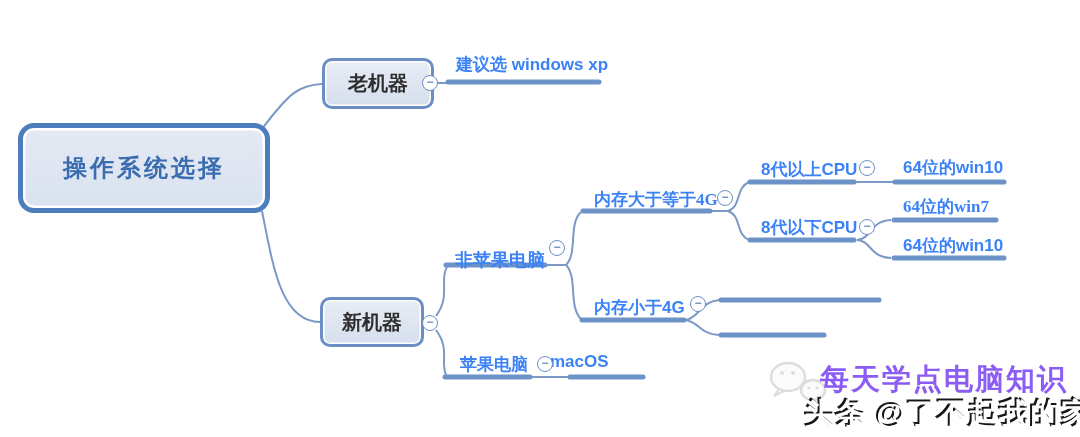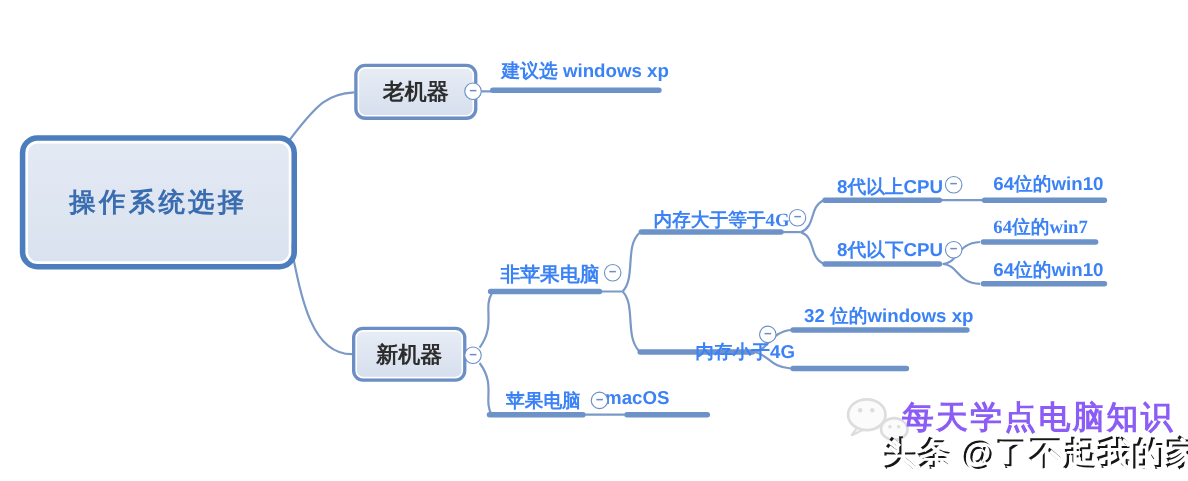--- a/index.html
+++ b/index.html
@@ -85,42 +85,41 @@
       <ellipse cx="788" cy="377" rx="17" ry="14" fill="#fbfbfb" stroke="#dddddd" stroke-width="2.5"></ellipse>
       <circle cx="782" cy="373" r="2" fill="#dddddd"></circle>
       <circle cx="793" cy="373" r="2" fill="#dddddd"></circle>
       <path d="M779,389 L774,396 L784,391 Z" fill="#fbfbfb" stroke="#dddddd" stroke-width="2"></path>
       <ellipse cx="813" cy="390" rx="12" ry="10" fill="#fbfbfb" stroke="#dddddd" stroke-width="2.5"></ellipse>
       <circle cx="809" cy="388" r="1.6" fill="#dddddd"></circle>
       <circle cx="817" cy="388" r="1.6" fill="#dddddd"></circle>
     </g>
   </svg>
 
-  <div class="box root-box" style="left:18px; top:123px; width:252px; height:122px;font-family:Liberation Serif, serif;">
+  <div class="box root-box" style="left:18px; top:123px; width:252px; height:90px;font-family:Liberation Serif, serif;">
     <span>操作系统选择</span>
   </div>
 
   <div class="box" style="left:322px; top:58px; width:112px; height:51px;">
     <span>老机器</span>
   </div>
 
   <div class="box" style="left:320px; top:297px; width:104px; height:50px;">
     <span>新机器</span>
   </div>
 
   <div class="lbl" style="left:456px; top:53px;">建议选 windows xp</div>
-  <div class="lbl lbl-lg" style="left:455px; top:237px;">非苹果电脑</div>
+  <div class="lbl lbl-lg" style="left:455px; top:248px;">非苹果电脑</div>
   <div class="lbl" style="left:594px; top:188px;font-family:Liberation Serif, serif;">内存大于等于4G</div>
-  <div class="lbl" style="left:594px; top:308px;margin-left:38px;">内存小于4G</div>
+  <div class="lbl" style="left:594px; top:296px;">内存小于4G</div>
   <div class="lbl" style="left:761px; top:158px;">8代以上CPU</div>
   <div class="lbl" style="left:761px; top:216px;">8代以下CPU</div>
   <div class="lbl" style="left:903px; top:156px;">64位的win10</div>
   <div class="lbl" style="left:903px; top:195px;font-family:Liberation Serif, serif;">64位的win7</div>
   <div class="lbl" style="left:903px; top:234px;">64位的win10</div>
-  <div class="lbl" style="left:731px; top:276px;">32 位的windows xp</div>
   <div class="lbl" style="left:460px; top:353px;">苹果电脑</div>
   <div class="lbl" style="left:550px; top:352px;">macOS</div>
 
   <div class="toggle" style="left:422px; top:75px;">−</div>
   <div class="toggle" style="left:422px; top:315px;">−</div>
   <div class="toggle" style="left:549px; top:240px;">−</div>
   <div class="toggle" style="left:717px; top:190px;">−</div>
   <div class="toggle" style="left:859px; top:160px;">−</div>
   <div class="toggle" style="left:859px; top:219px;">−</div>
   <div class="toggle" style="left:690px; top:296px;">−</div>

